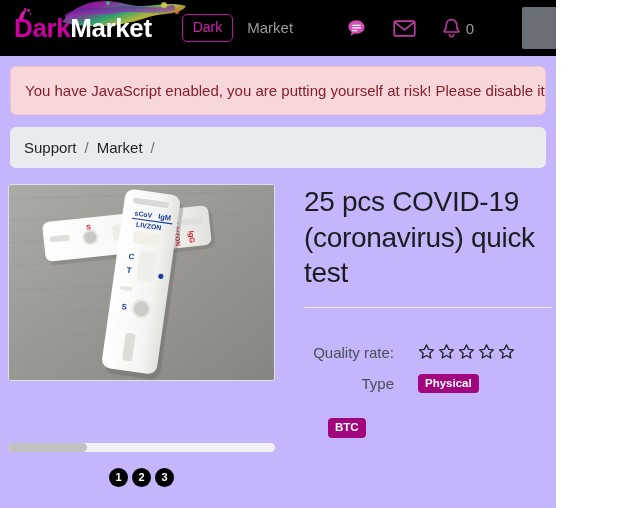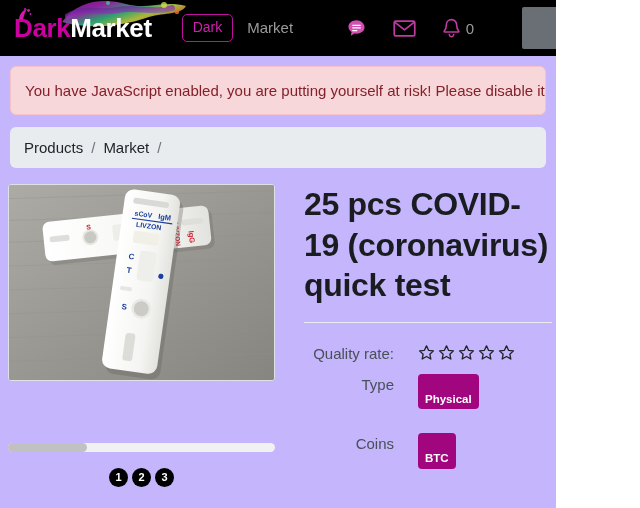--- a/index.html
+++ b/index.html
@@ -191,38 +191,38 @@
     font-weight: 700;
     display: flex;
     align-items: center;
     justify-content: center;
     cursor: pointer;
     line-height: 1;
   }
 
   
   .title {
-    font-size: 32px;
-    font-weight: 700;
+    font-size: 28px;
+    font-weight: 400;
     line-height: 1.27;
     letter-spacing: -.3px;
     color: #1a1d20;
     max-width: 330px;
   }
   .divider {
     margin-top: 16px;
     height: 1px;
     background: #e9ecef;
     width: 100%;
   }
 
   .detail-row {
     display: flex;
     align-items: flex-start;
-    margin-top: 20px;
+    margin-top: 34px;
   }
   .detail-label {
     width: 90px;
     flex: 0 0 90px;
     text-align: right;
     color: #495057;
     font-size: 15px;
     padding-top: 2px;
   }
   .detail-value {
@@ -234,21 +234,21 @@
   .stars { display: flex; gap: 3px; padding-top: 1px; }
   .star { width: 17px; height: 17px; display:block; }
 
   .badge {
     display: inline-block;
     background: #a2067f;
     color: #fff;
     font-size: 11.5px;
     font-weight: 700;
     border-radius: 4px;
-    padding: 20px 7px 4px;
+    padding: 4px 7px 4px;
     line-height: 1;
   }
 
   .offer-list { margin: 0; padding-left: 18px; }
   .offer-list li {
     font-size: 15px;
     line-height: 1.45;
     max-width: 228px;
   }
   .offer-price { font-weight: 700; }
@@ -329,21 +329,21 @@
       <div class="avatar-block"></div>
     </div>
   </div>
 
   <div class="alert-wrap">
     <div class="alert">You have JavaScript enabled, you are putting yourself at risk! Please disable it immediately!</div>
   </div>
 
   <div class="crumb-wrap">
     <nav class="breadcrumb">
-      <a class="crumb-link">Products</a>
+      <a class="crumb-link">Support</a>
       <span class="crumb-sep">/</span>
       <a class="crumb-link">Market</a>
       <span class="crumb-sep">/</span>
     </nav>
   </div>
 
   <div class="content">
 
     <div class="col-left">
       <div class="product-figure">
@@ -451,21 +451,20 @@
         <div class="detail-label">Type</div>
         <div class="detail-value">
           <span class="badge">Physical</span>
         </div>
       </div>
 
       <div class="detail-row row-tight">
       </div>
 
       <div class="detail-row row-tight">
-        <div class="detail-label">Coins</div>
         <div class="detail-value">
           <span class="badge">BTC</span>
         </div>
       </div>
 
     </div>
   </div>
 </div>
 
 </body></html>

